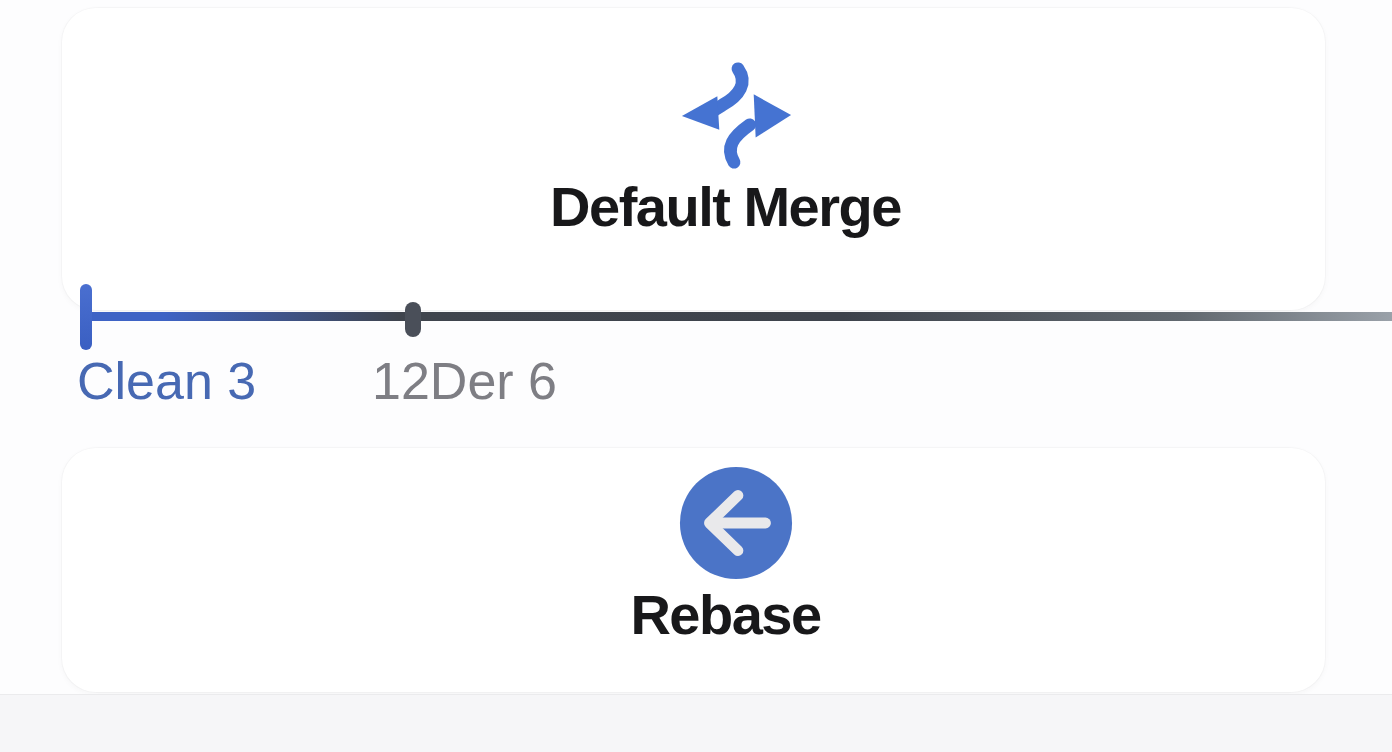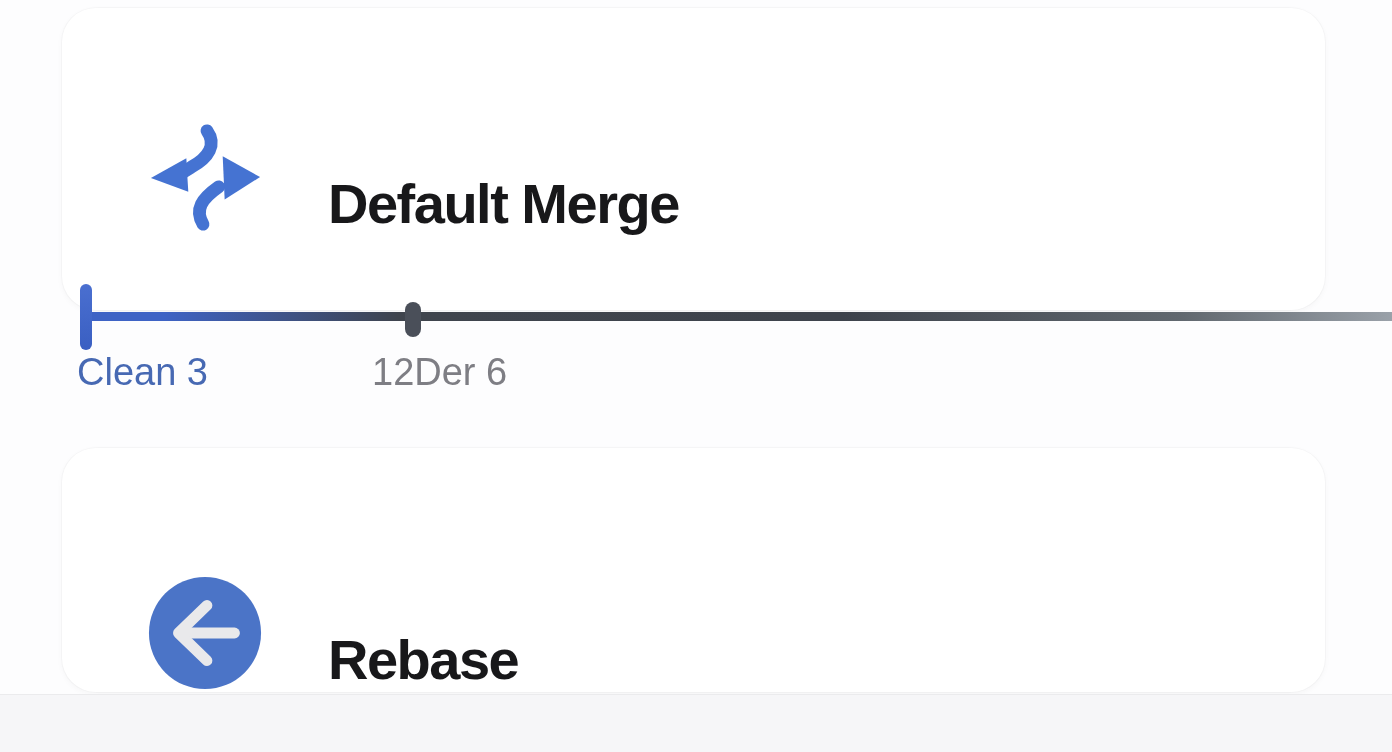--- a/index.html
+++ b/index.html
@@ -10,25 +10,26 @@
     -webkit-font-smoothing:antialiased;
   }
   .card{
     position:absolute;left:62px;width:1263px;background:#ffffff;
     border-radius:34px;
     box-shadow:0 0 0 1px rgba(0,0,0,0.025),0 2px 6px rgba(0,0,0,0.035);
   }
   #card-merge{top:8px;height:302px;}
   #card-rebase{top:448px;height:244px;}
   .option-row{
-    position:absolute;left:0;right:0;display:flex;align-items:flex-end;
+    position:absolute;left:0;right:0;display:flex;align-items:center;
     cursor:default;
+    flex-direction:column;
   }
   #card-merge .option-row{top:48px;height:180px;}
-  #card-rebase .option-row{top:0;height:100%;}
+  #card-rebase .option-row{top:16px;height:100%;}
   .option-icon{width:118px;height:118px;margin-left:84px;flex:0 0 auto;}
   .option-label{
     margin-left:64px;
     font-size:56px;font-weight:700;letter-spacing:-1.5px;
     color:var(--title-color,#18181a);
     white-space:nowrap;
   }
   
   #timeline{position:absolute;left:0;top:0;width:100%;height:0;}
   .track{
@@ -45,21 +46,21 @@
   .marker-current{
     position:absolute;left:80px;top:284px;width:12px;height:66px;
     border-radius:7px;
     background:linear-gradient(180deg,#4a6fd0,#3a5fc2);
   }
   .marker-other{
     position:absolute;left:405px;top:302px;width:16px;height:35px;
     border-radius:8px;background:#4a4f59;
   }
   .marker-label{
-    position:absolute;top:351px;font-size:38px;font-weight:400;
+    position:absolute;top:351px;font-size:52px;font-weight:400;
     white-space:nowrap;
   }
   #label-current{left:77px;color:var(--branch-blue,#4769b3);}
   #label-other{left:372px;color:var(--branch-gray,#7e7e84);}
   
   #bottom-strip{
     position:absolute;left:0;right:0;top:694px;height:58px;
     background:#f6f6f8;border-top:1px solid rgba(0,0,0,0.045);
   }
   svg{display:block;width:100%;height:100%;}

